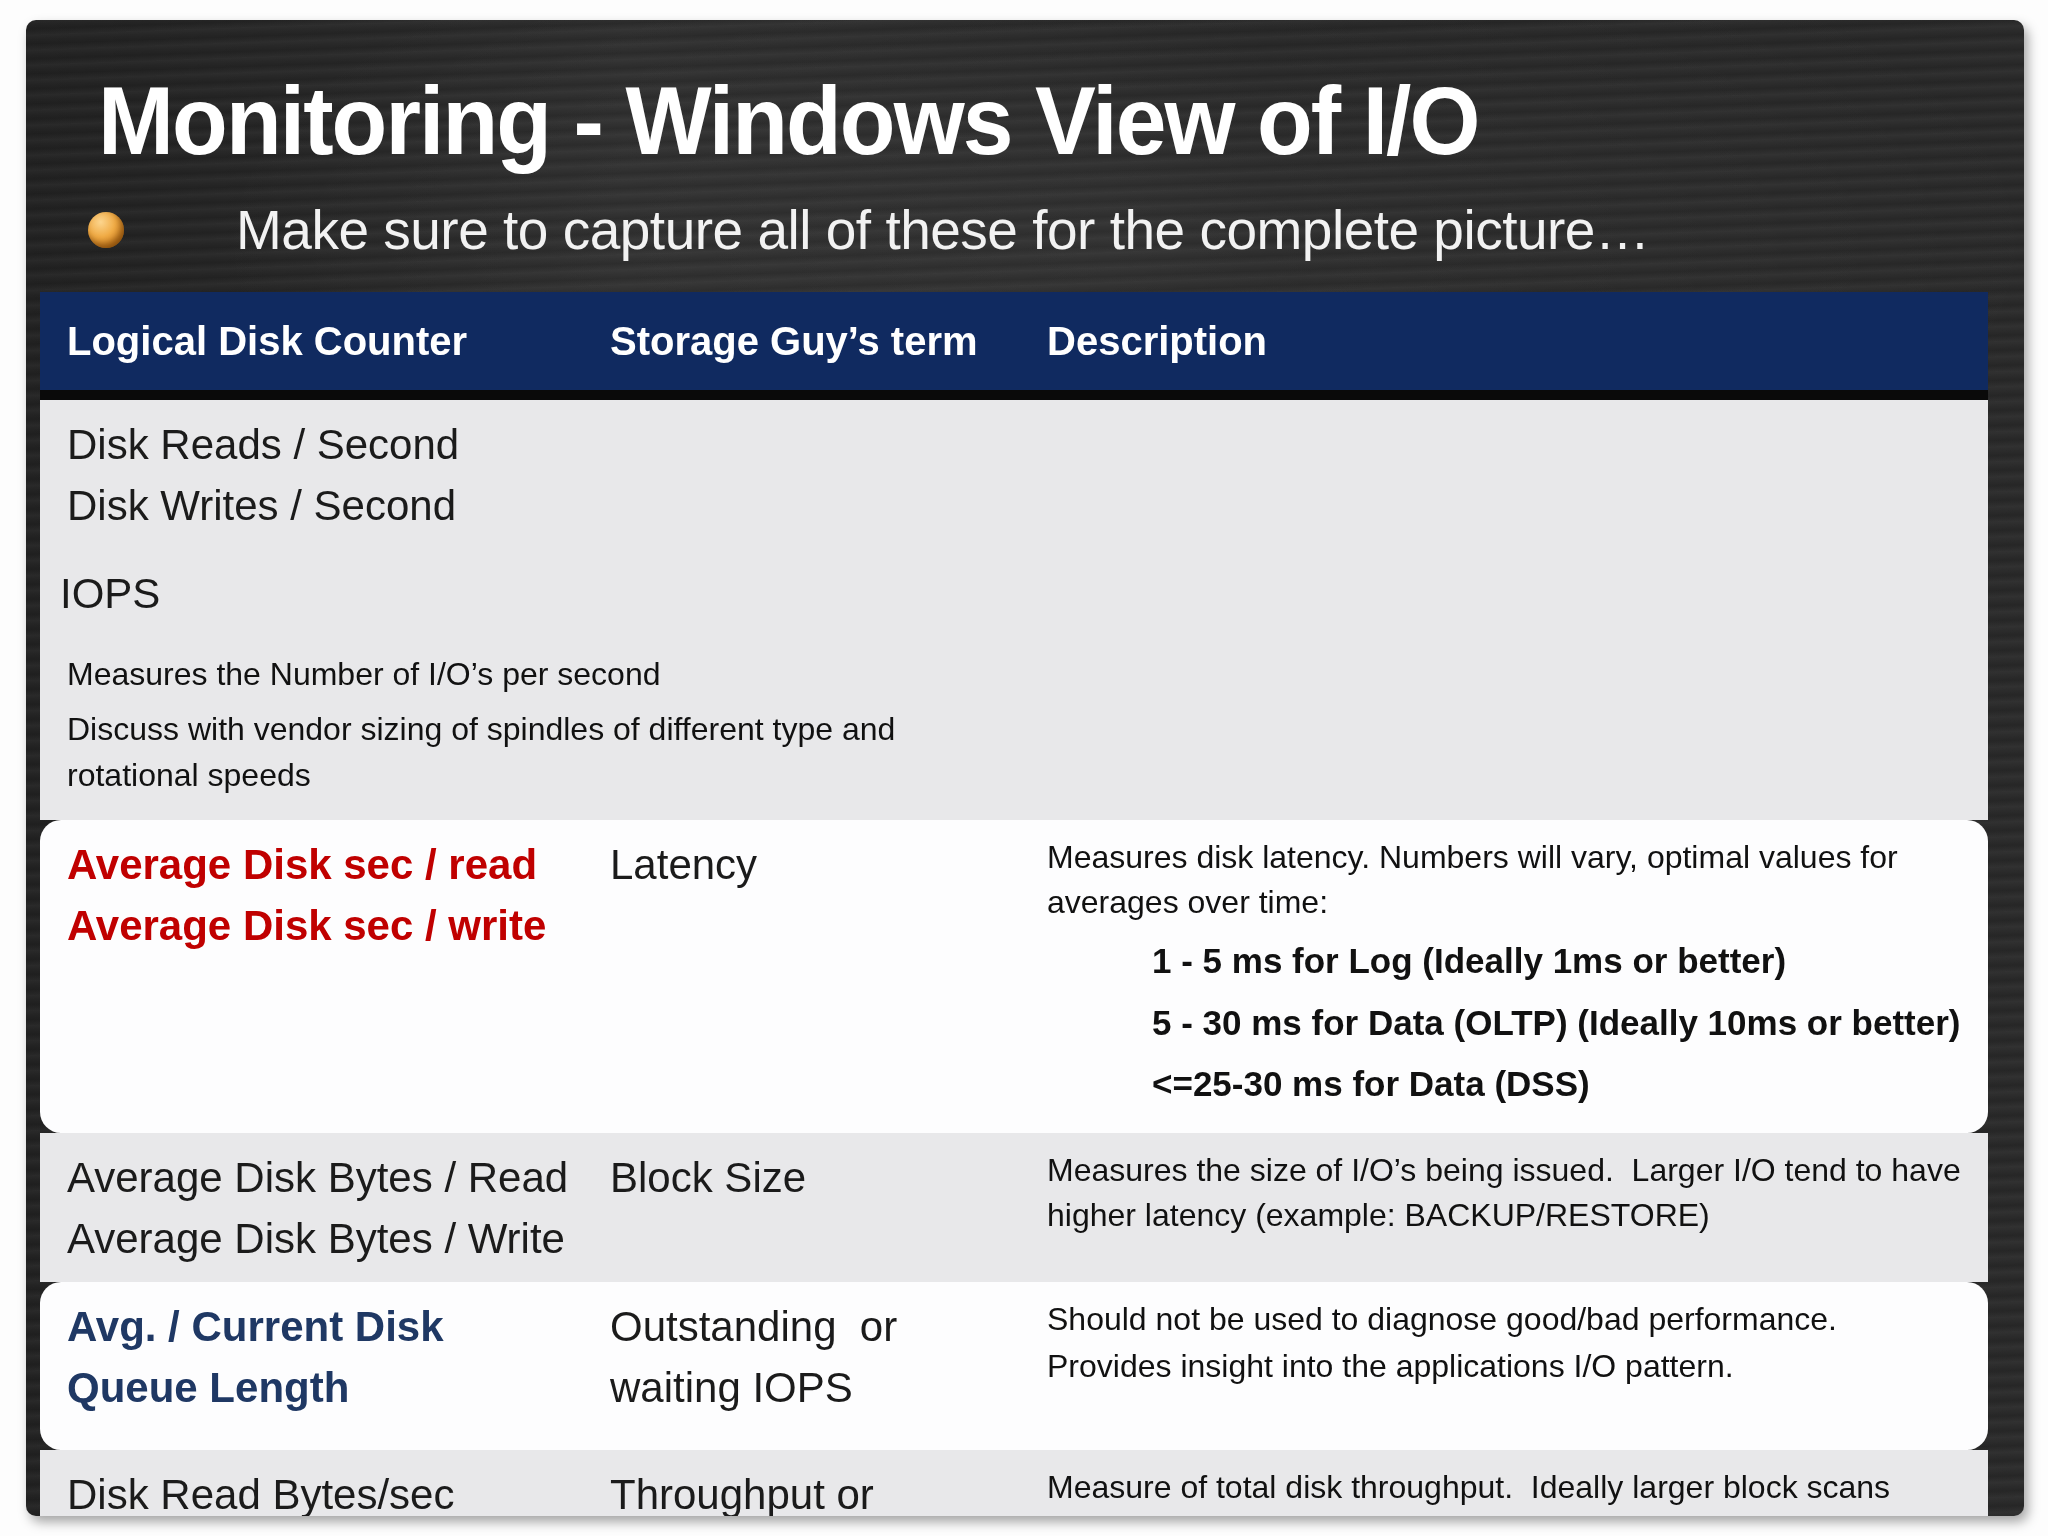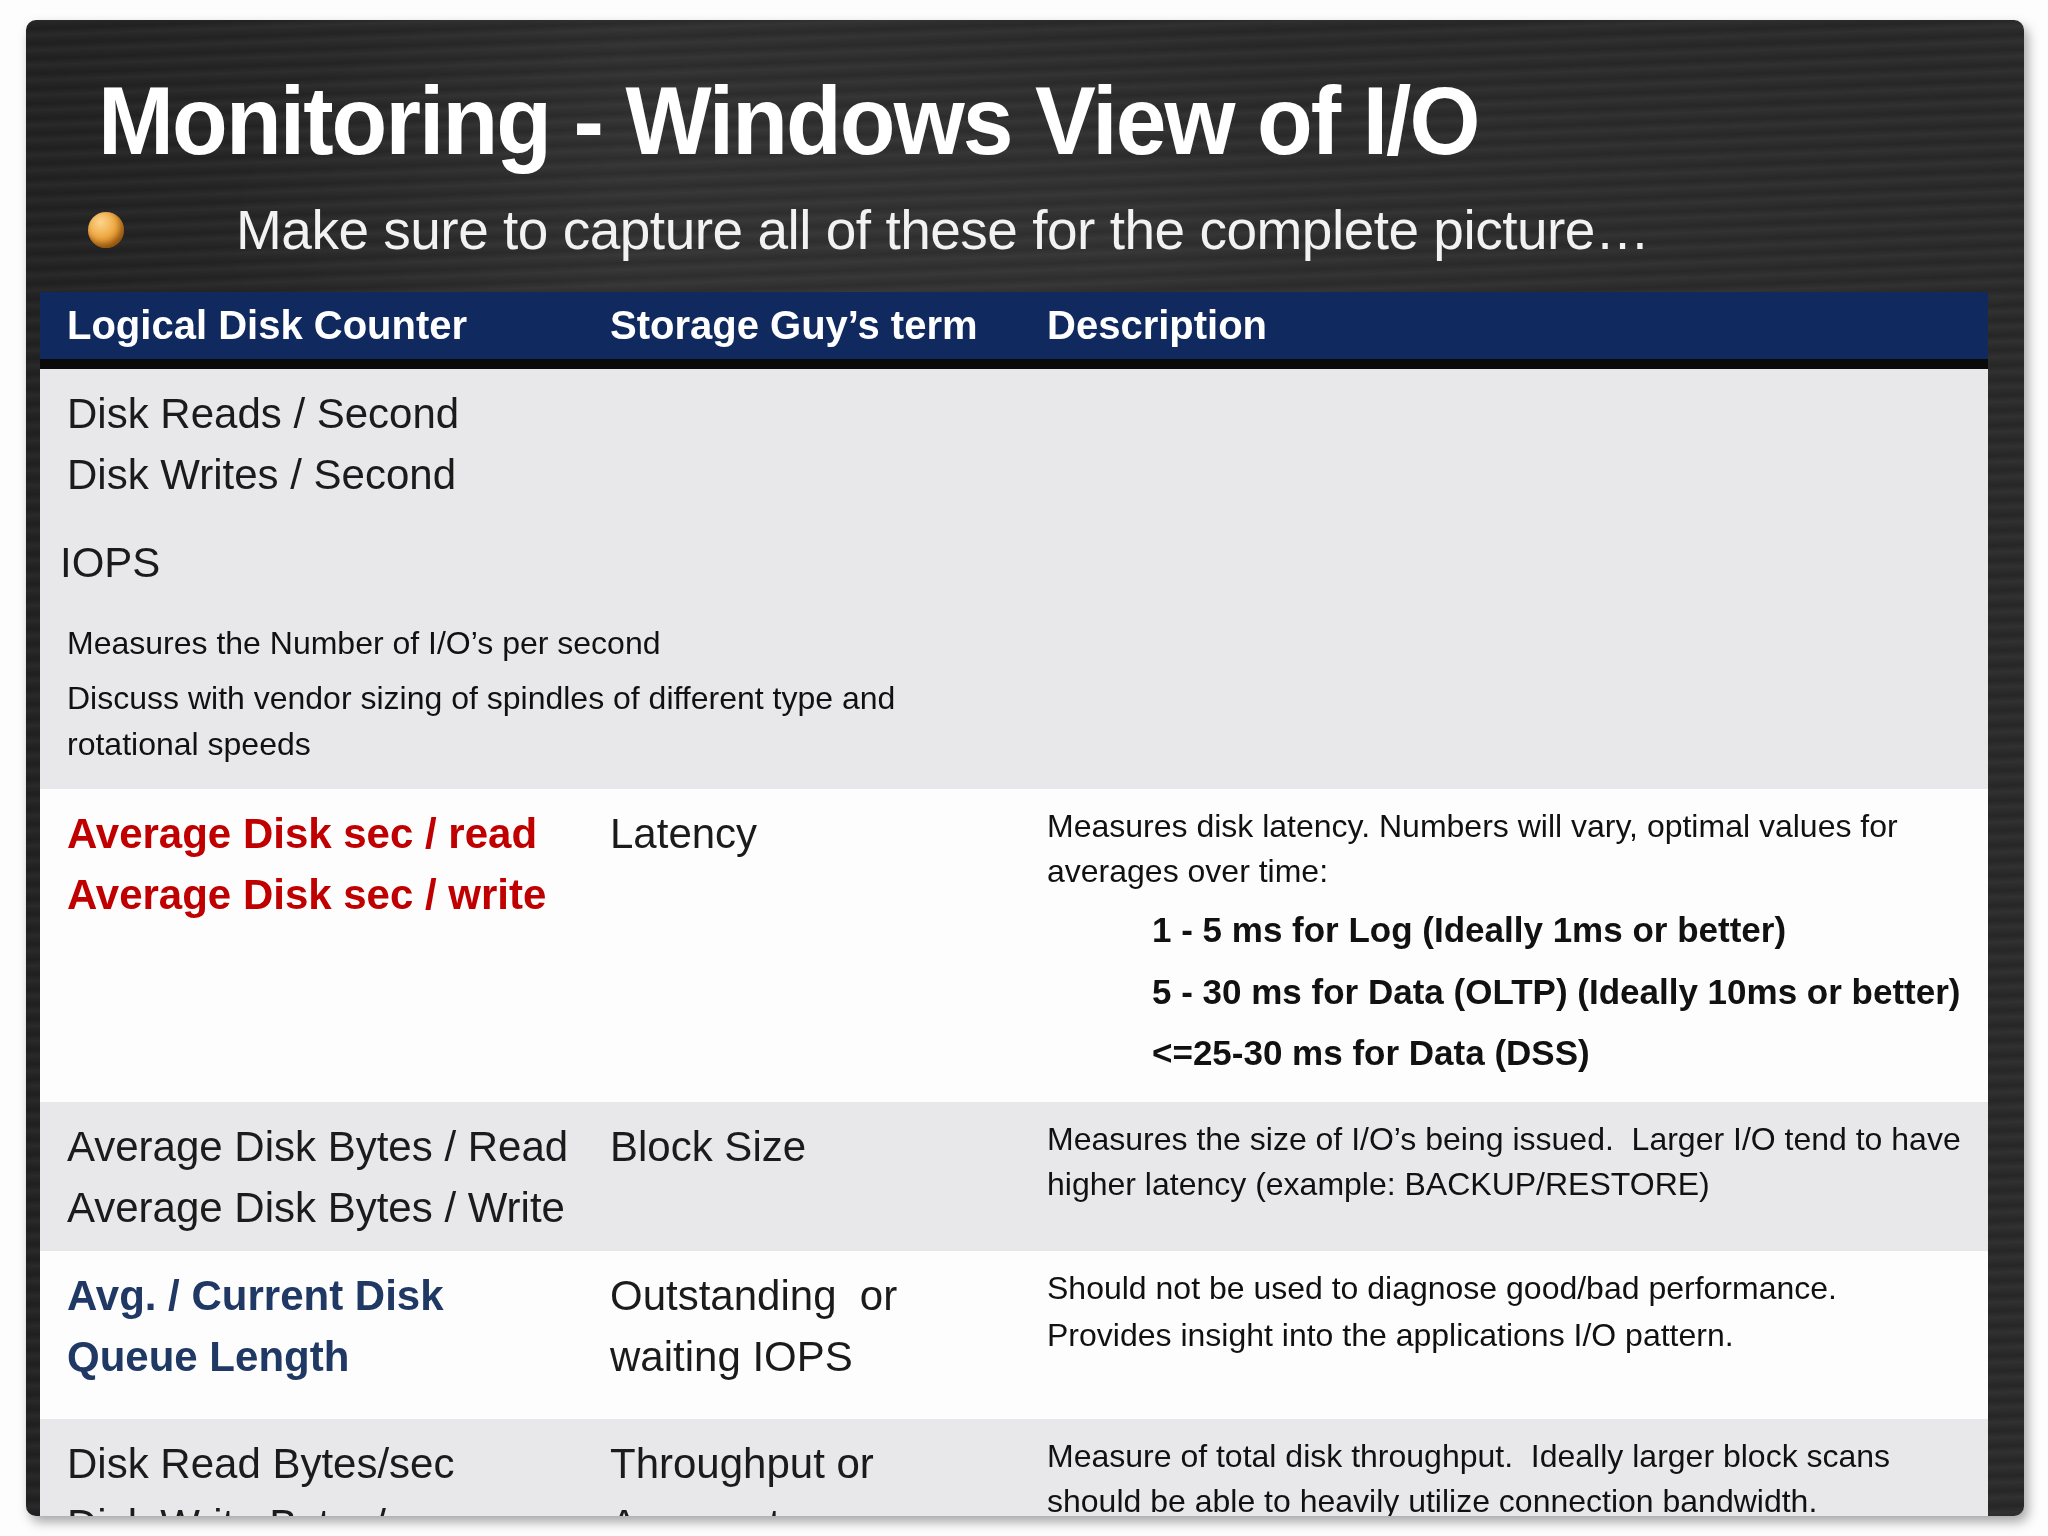--- a/index.html
+++ b/index.html
@@ -67,31 +67,31 @@
   .io-table {
     position:absolute;
     left:14px; top:272px;
     width:1948px;
     display:flex;
     flex-direction:column;
     border-bottom:9px solid var(--border-black, #0a0a0a);
   }
   .thead {
     display:flex;
-    height:77px;
+    height:108px;
     align-items:center;
     background:var(--header-bg, #102a60);
     border-bottom:10px solid var(--border-black, #0a0a0a);
     color:#ffffff;
     font-weight:700;
     font-size:40px;
   }
   .tr { display:flex; }
   .row-gray  { background:var(--row-gray, #e8e8ea); }
-  .row-white { background:var(--row-white, #fdfdfe); }
+  .row-white { background:var(--row-white, #fdfdfe);border-radius:21px; }
   .r1 { min-height:292px;flex-direction:column; }
   .r2 { min-height:293px; }
   .r3 { min-height:147px; }
   .r4 { min-height:168px; }
   .r5 { min-height:197px; }
   .c1 { width:550px; padding-left:27px; }
   .c2 { width:430px; padding-left:20px; }
   .c3 { width:968px; padding-left:27px; }
   .td { padding-top:15px; padding-bottom:12px; }
   .cell-line {

